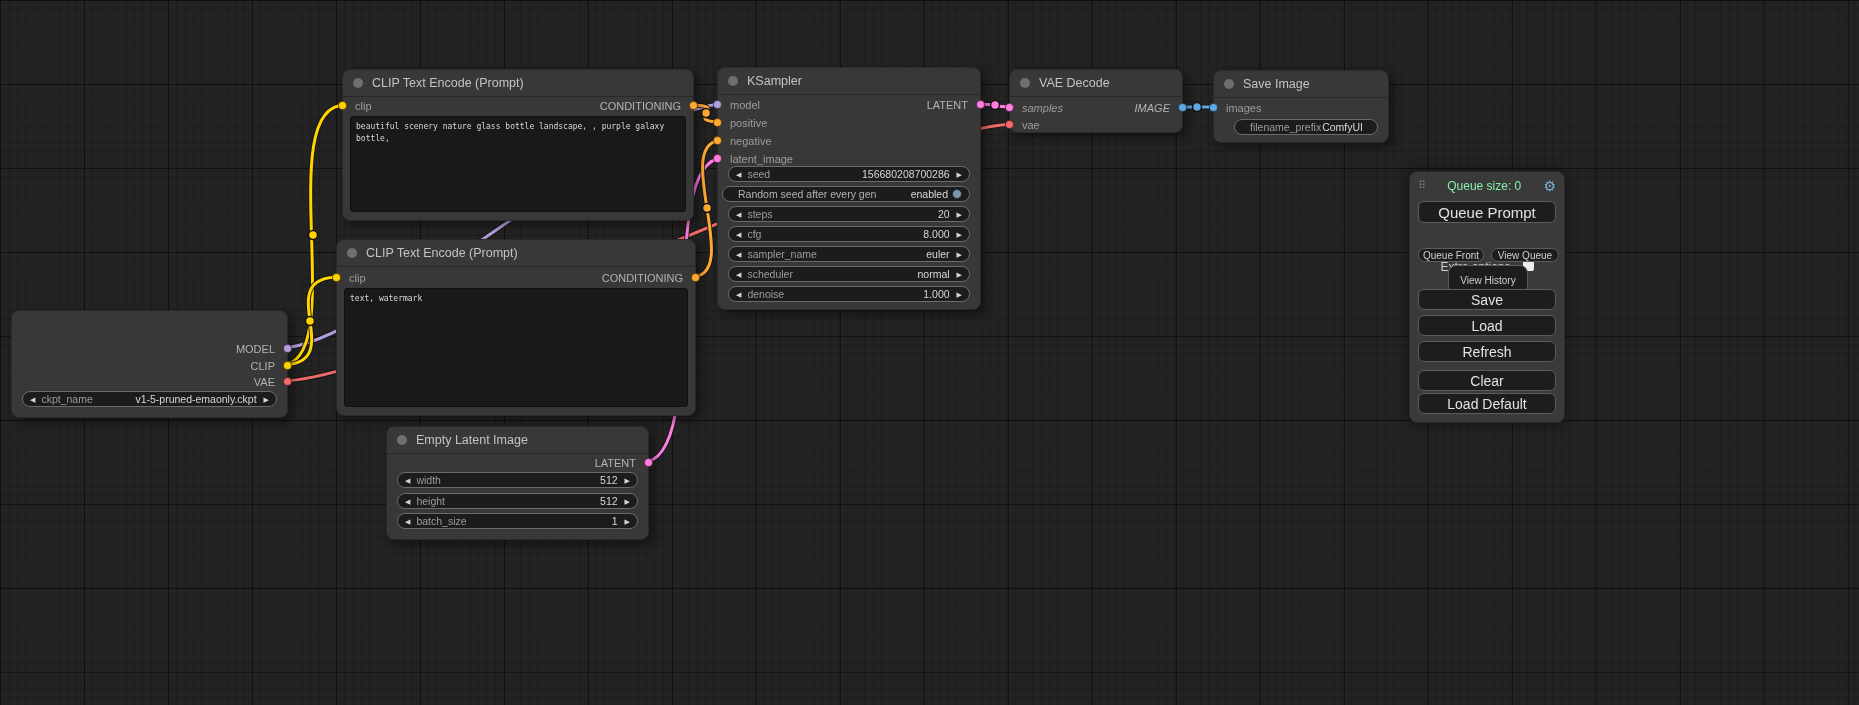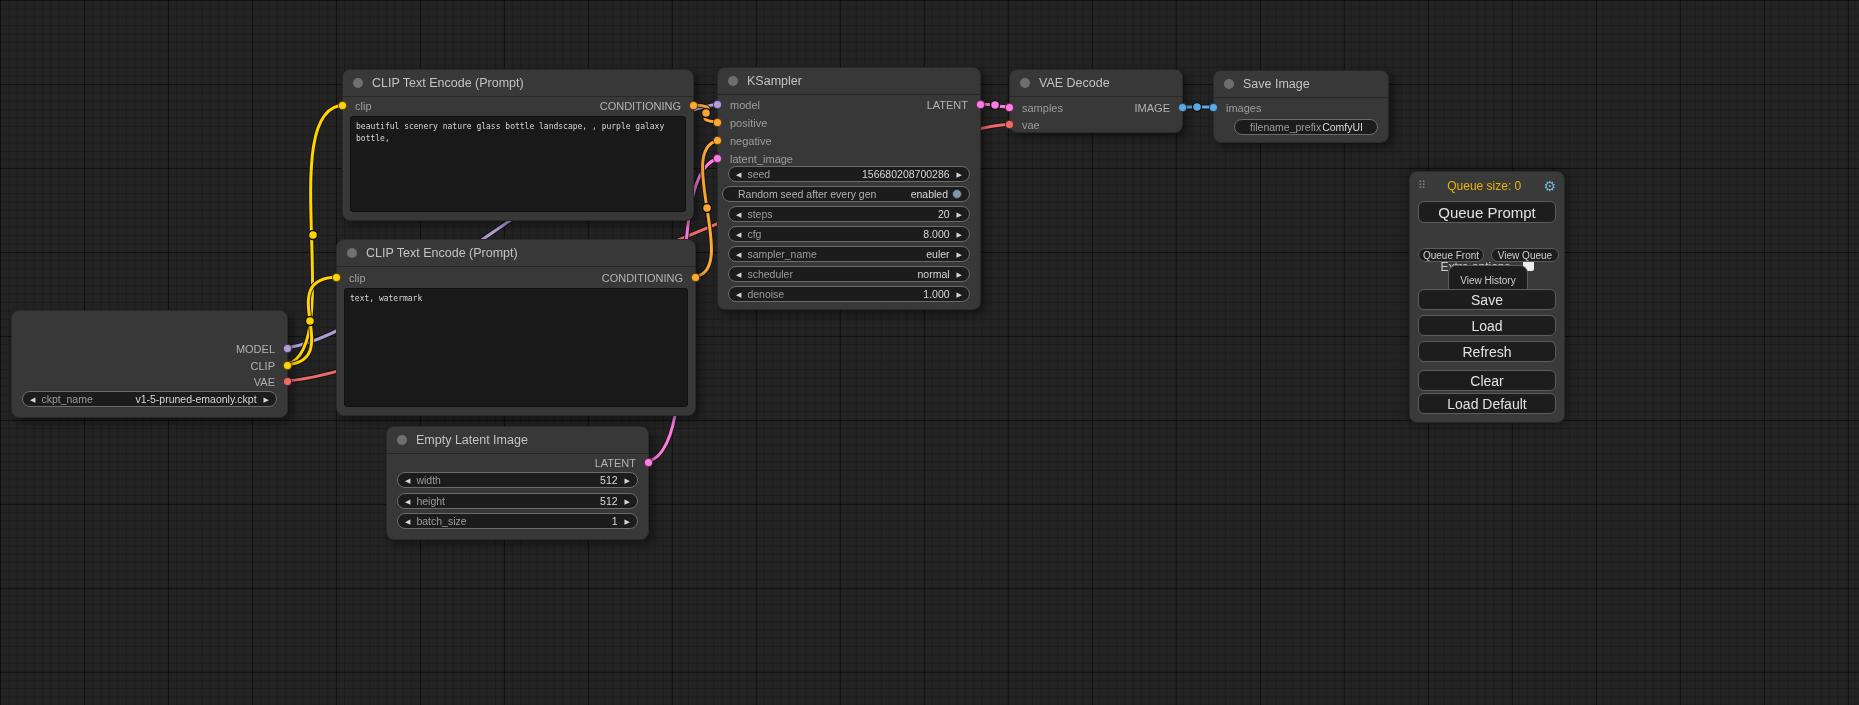--- a/index.html
+++ b/index.html
@@ -35,21 +35,21 @@
   .wknob{width:10px;height:10px;border-radius:50%;background:#7f95ad;border:1px solid #28313d;box-sizing:border-box;}
   .textbox{position:absolute;background:#191919;border-radius:3px;border:1px solid #101010;
     font-family:"DejaVu Sans Mono",monospace;font-size:8px;color:#d8d8d8;padding:4px 5px;
     white-space:pre-wrap;line-height:1.5;box-sizing:border-box;overflow:hidden;}
   
   #queue{position:absolute;z-index:3;left:1409px;top:171px;width:156px;height:252px;
     background:#3a3a3a;border:1px solid #2a2a2a;border-radius:8px;box-shadow:0 0 12px rgba(0,0,0,.5);
     box-sizing:border-box;}
   .qheader{position:absolute;top:5px;left:8px;right:8px;height:17px;display:flex;align-items:center;}
   .qhandle{color:#848484;font-size:11px;letter-spacing:-1px;}
-  .qtitle{flex:1;text-align:center;font-size:12px;color:#eab308;}
+  .qtitle{flex:1;text-align:center;font-size:12px;color:#86efac;}
   .qgear{font-size:14px;line-height:1;}
   .qbtn{position:absolute;left:8px;right:8px;background:#1d1d1d;border:1px solid #5c5c5c;border-radius:6px;
     color:#e2e2e2;display:flex;align-items:center;justify-content:center;box-sizing:border-box;cursor:pointer;}
   .qbig{height:21px;font-size:14px;}
   .qsmall{border-radius:8px;font-size:10px;height:14px;color:#cfcfcf;}
   .qextra{position:absolute;top:58px;left:0;right:0;height:14px;display:flex;align-items:flex-start;
     justify-content:center;gap:12px;font-size:12px;color:#cccccc;margin-top:30px;}
   .qcheck{width:11px;height:11px;background:#ededed;border-radius:2px;}
 </style>
 </head>
@@ -197,21 +197,21 @@
       <span class="wvalue">1.000</span>
       <span class="warr">▶</span>
     </div>
   </div>
 
   <div class="node" style="left:1009px;top:69px;width:174px;height:64px;">
     <div class="ntitle">
       <span class="tdot"></span>
       <span>VAE Decode</span>
     </div>
-    <div class="prow" style="top:31px;">
+    <div class="prow" style="top:31px;font-style:italic;">
       <span class="pdot in" style="background: rgb(255, 124, 225);"></span>
       <span>samples</span>
       <span class="plabel-out">IMAGE</span>
       <span class="pdot out" style="background: rgb(95, 168, 228);"></span>
     </div>
     <div class="prow" style="top:48px;">
       <span class="pdot in" style="background: rgb(241, 106, 106);"></span>
       <span>vae</span>
     </div>
   </div>

